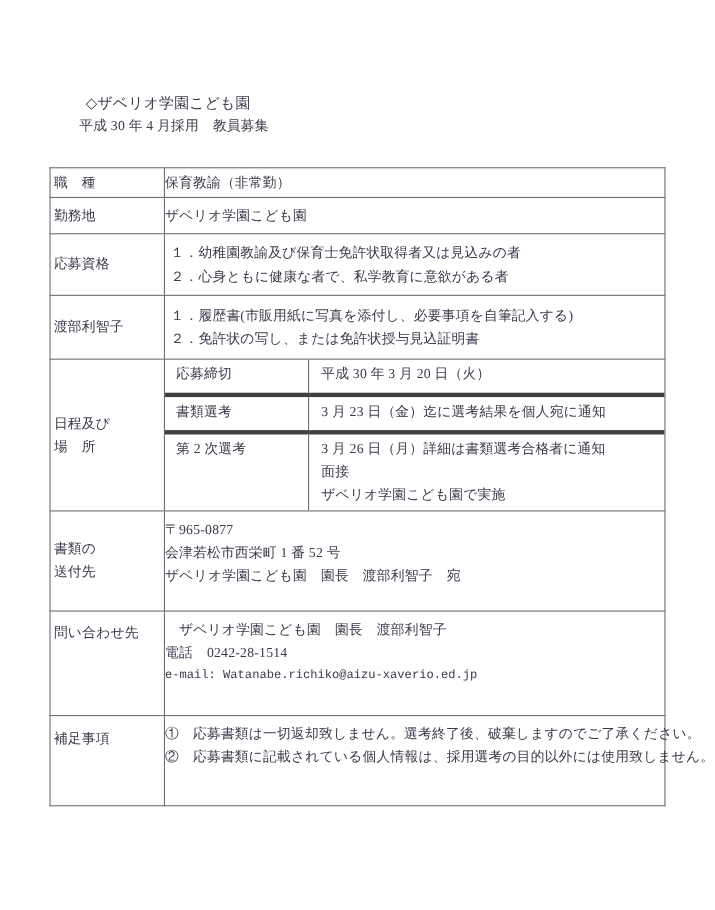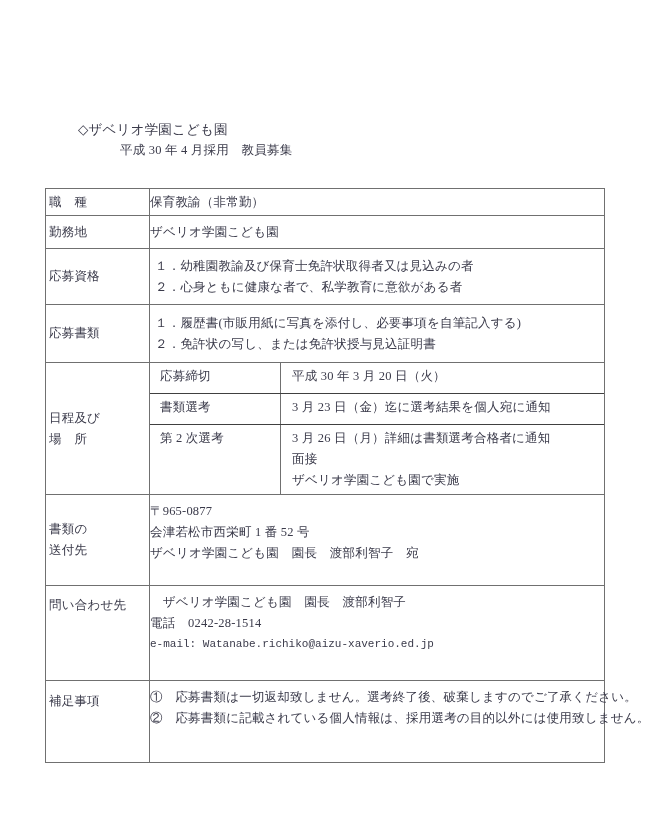--- a/index.html
+++ b/index.html
@@ -13,41 +13,40 @@
     font-family: "Liberation Serif", "DejaVu Serif", serif;
     color: #3a3a4a;
     -webkit-font-smoothing: antialiased;
     overflow: hidden;
   }
   .page {
     position: relative;
     width: 650px;
     height: 783px;
     box-sizing: border-box;
-    margin-top: 36px;
   }
 
   
   .header {
     position: absolute;
     left: 0;
     top: 84px;
     width: 650px;
   }
   .title-line {
     font-size: 13.5px;
     line-height: 20px;
     padding-left: 78px;
     white-space: nowrap;
     letter-spacing: 0.2px;
   }
   .subtitle-line {
     font-size: 12.5px;
     line-height: 20px;
-    padding-left: 120px;
+    padding-left: 72px;
     white-space: nowrap;
     letter-spacing: 0.2px;
   }
   .bracket-line {
     font-size: 13.5px;
     line-height: 20px;
     padding-left: 80px;
     white-space: nowrap;
     letter-spacing: 0.2px;
   }
@@ -118,21 +117,21 @@
     width: 100%;
     table-layout: fixed;
   }
   table.sched td {
     border: 0;
     padding: 0;
     vertical-align: top;
     font-size: 12.5px;
   }
   table.sched tr td {
-    border-bottom: 1px solid #404040;
+    border-bottom: 4px solid #404040;
   }
   table.sched tr:last-child td {
     border-bottom: 0;
   }
   table.sched td.sub-key {
     width: 120px;
     border-right: 1px solid #707070;
     padding: 3px 0 3px 10px;
     line-height: 21px;
     white-space: nowrap;
@@ -189,21 +188,21 @@
             <div class="label-cell">応募資格</div>
           </td>
           <td class="val-cell">
             <span class="ln indent">１．幼稚園教諭及び保育士免許状取得者又は見込みの者</span>
             <span class="ln indent">２．心身ともに健康な者で、私学教育に意欲がある者</span>
           </td>
         </tr>
 
         <tr class="r-shorui">
           <td class="col-label">
-            <div class="label-cell">応募書類</div>
+            <div class="label-cell">渡部利智子</div>
           </td>
           <td class="val-cell">
             <span class="ln indent">１．履歴書(市販用紙に写真を添付し、必要事項を自筆記入する)</span>
             <span class="ln indent">２．免許状の写し、または免許状授与見込証明書</span>
           </td>
         </tr>
 
         <tr class="r-nittei">
           <td class="col-label">
             <div class="label-cell stack">

